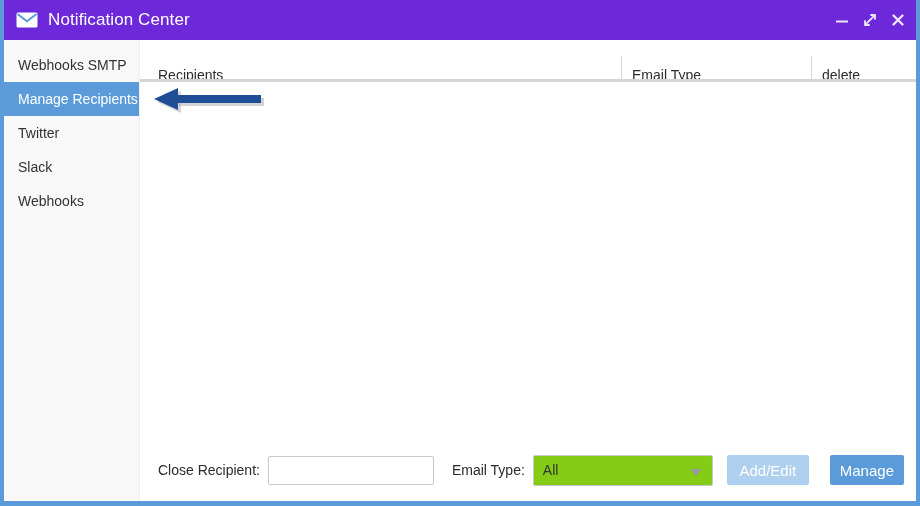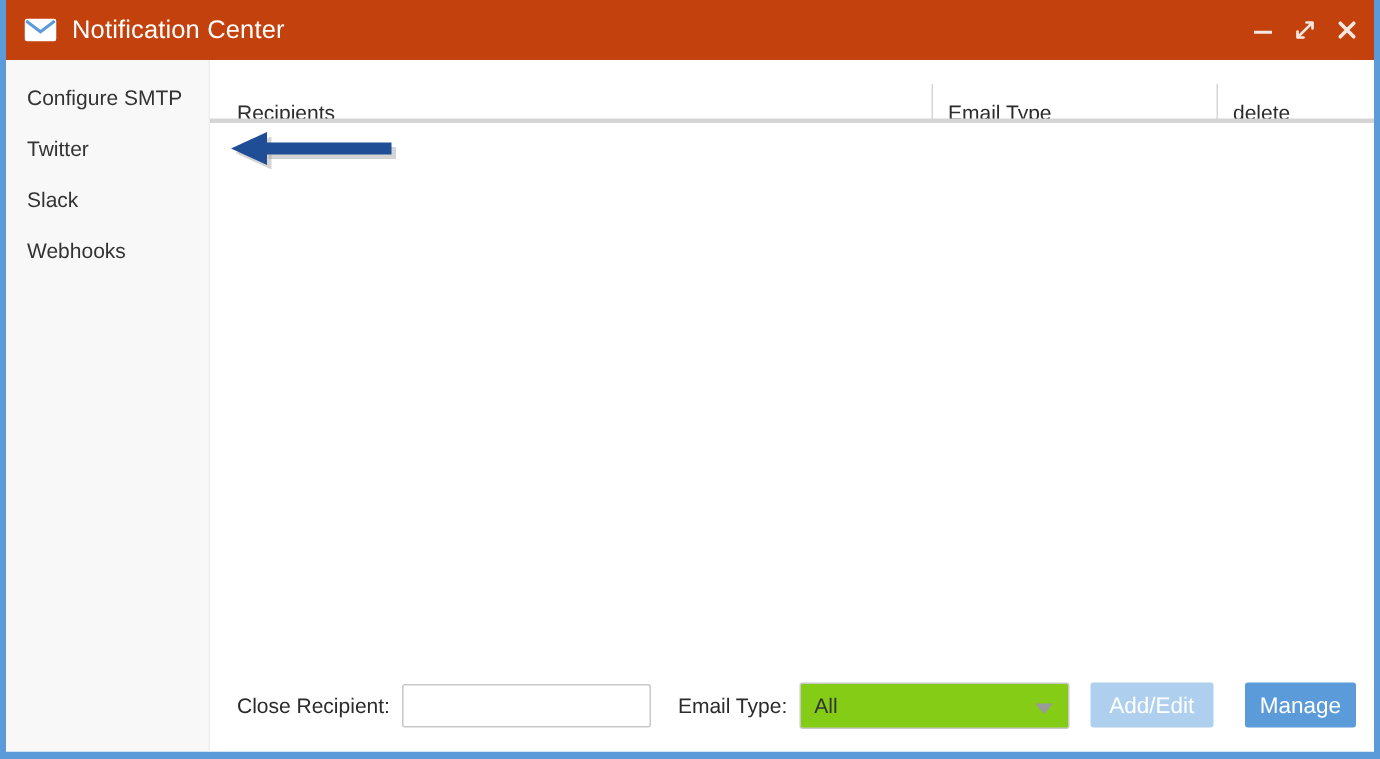--- a/index.html
+++ b/index.html
@@ -26,21 +26,21 @@
     border-bottom: 5px solid #5b9bd9;
     background: #ffffff;
   }
 
   
   #titlebar {
     position: absolute;
     left: 0; top: 0;
     width: 912px;
     height: 40px;
-    background: #c2410c;
+    background: #6d28d9;
     display: flex;
     align-items: center;
   }
   #envelope-icon {
     margin-left: 12px;
     width: 22px;
     height: 16px;
     display: block;
   }
   #window-title {
@@ -265,21 +265,24 @@
       <svg class="ctrl" viewBox="0 0 16 16">
         <path d="M3.5 3.5 L12.5 12.5 M12.5 3.5 L3.5 12.5" stroke="#ffffff" stroke-width="2.4" stroke-linecap="round"></path>
       </svg>
     </div>
   </div>
 
   <div id="content-area">
 
     <div id="sidebar">
       <div class="nav-item">
-        <span>Configure SMTP</span>
+        <span>Webhooks SMTP</span>
+      </div>
+      <div class="nav-item selected">
+        <span>Manage Recipients</span>
       </div>
       <div class="nav-item">
         <span>Twitter</span>
       </div>
       <div class="nav-item">
         <span>Slack</span>
       </div>
       <div class="nav-item">
         <span>Webhooks</span>
       </div>

